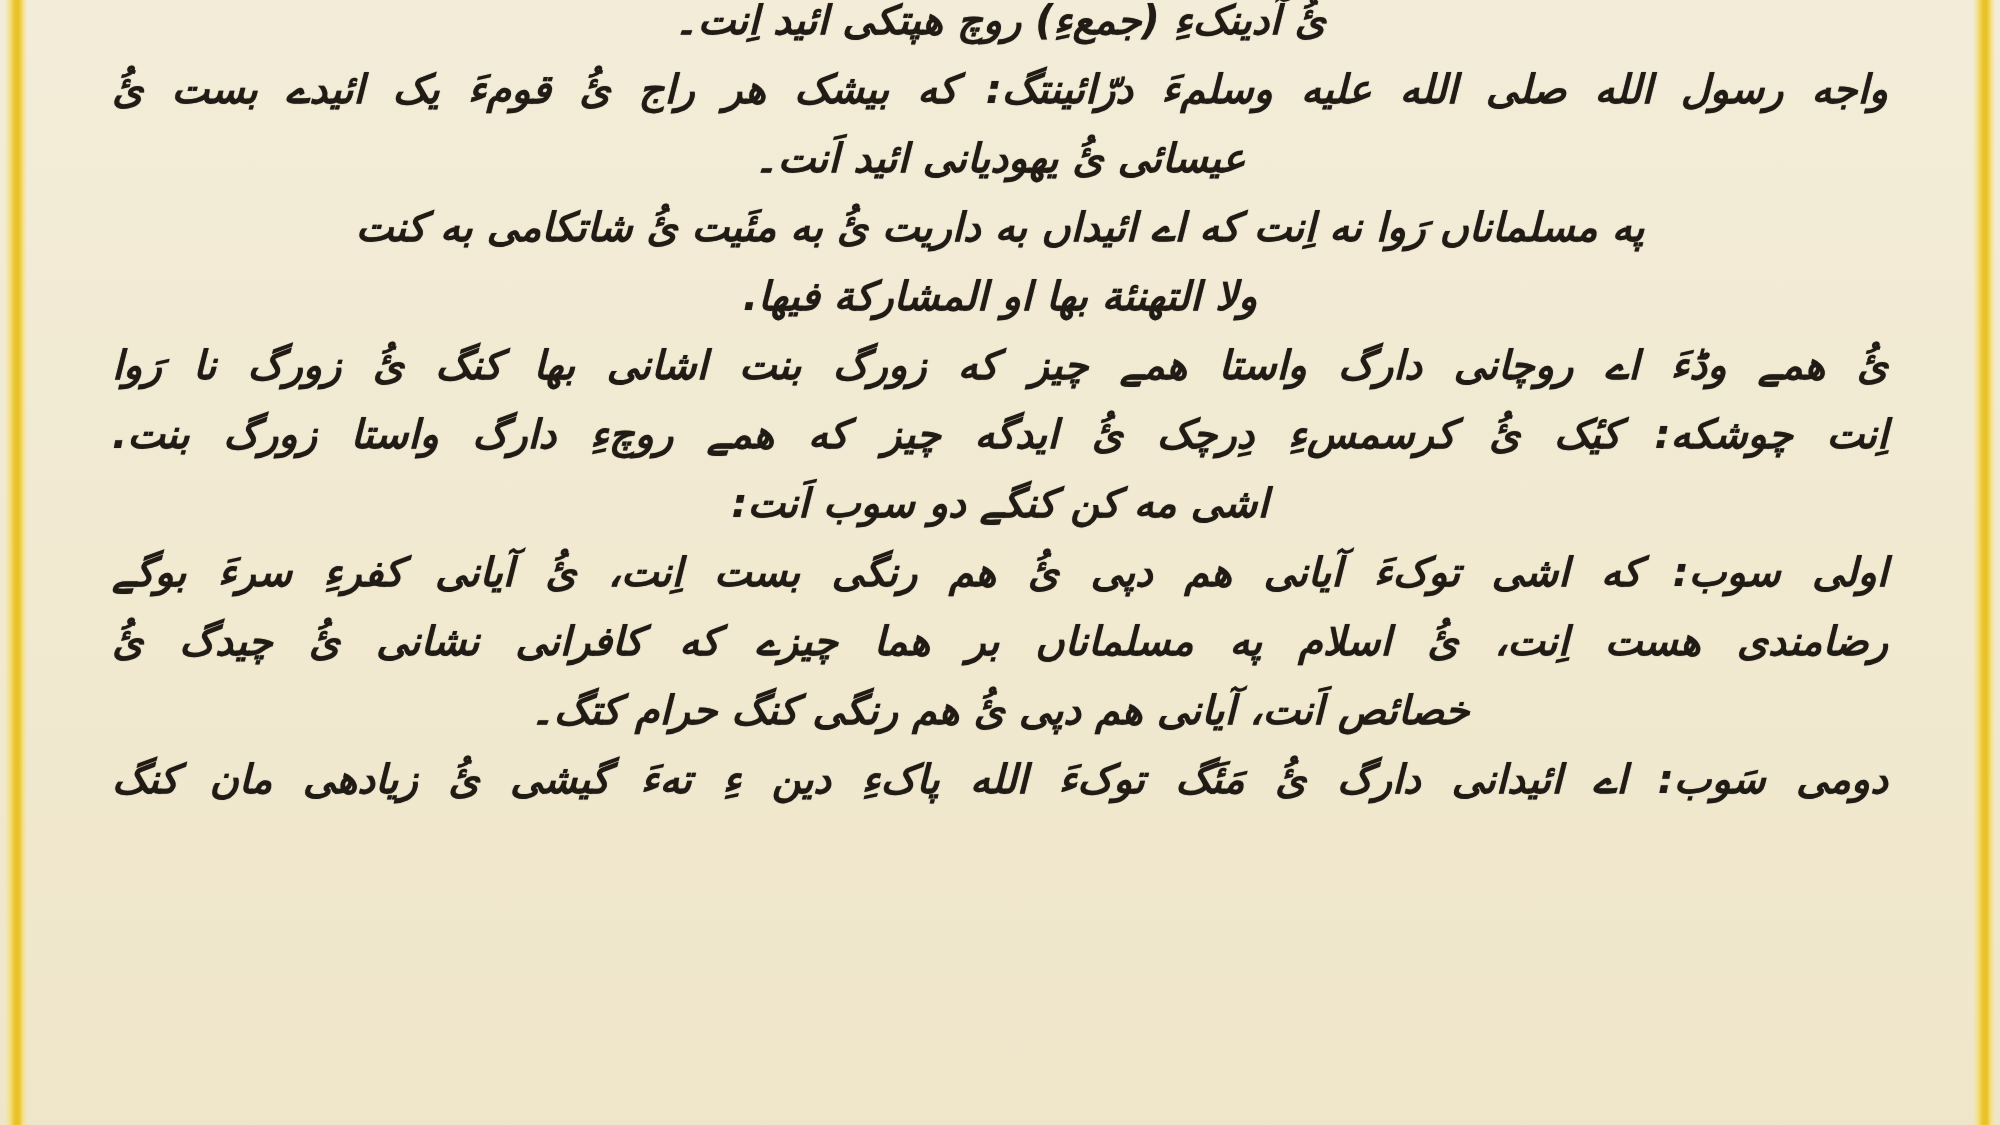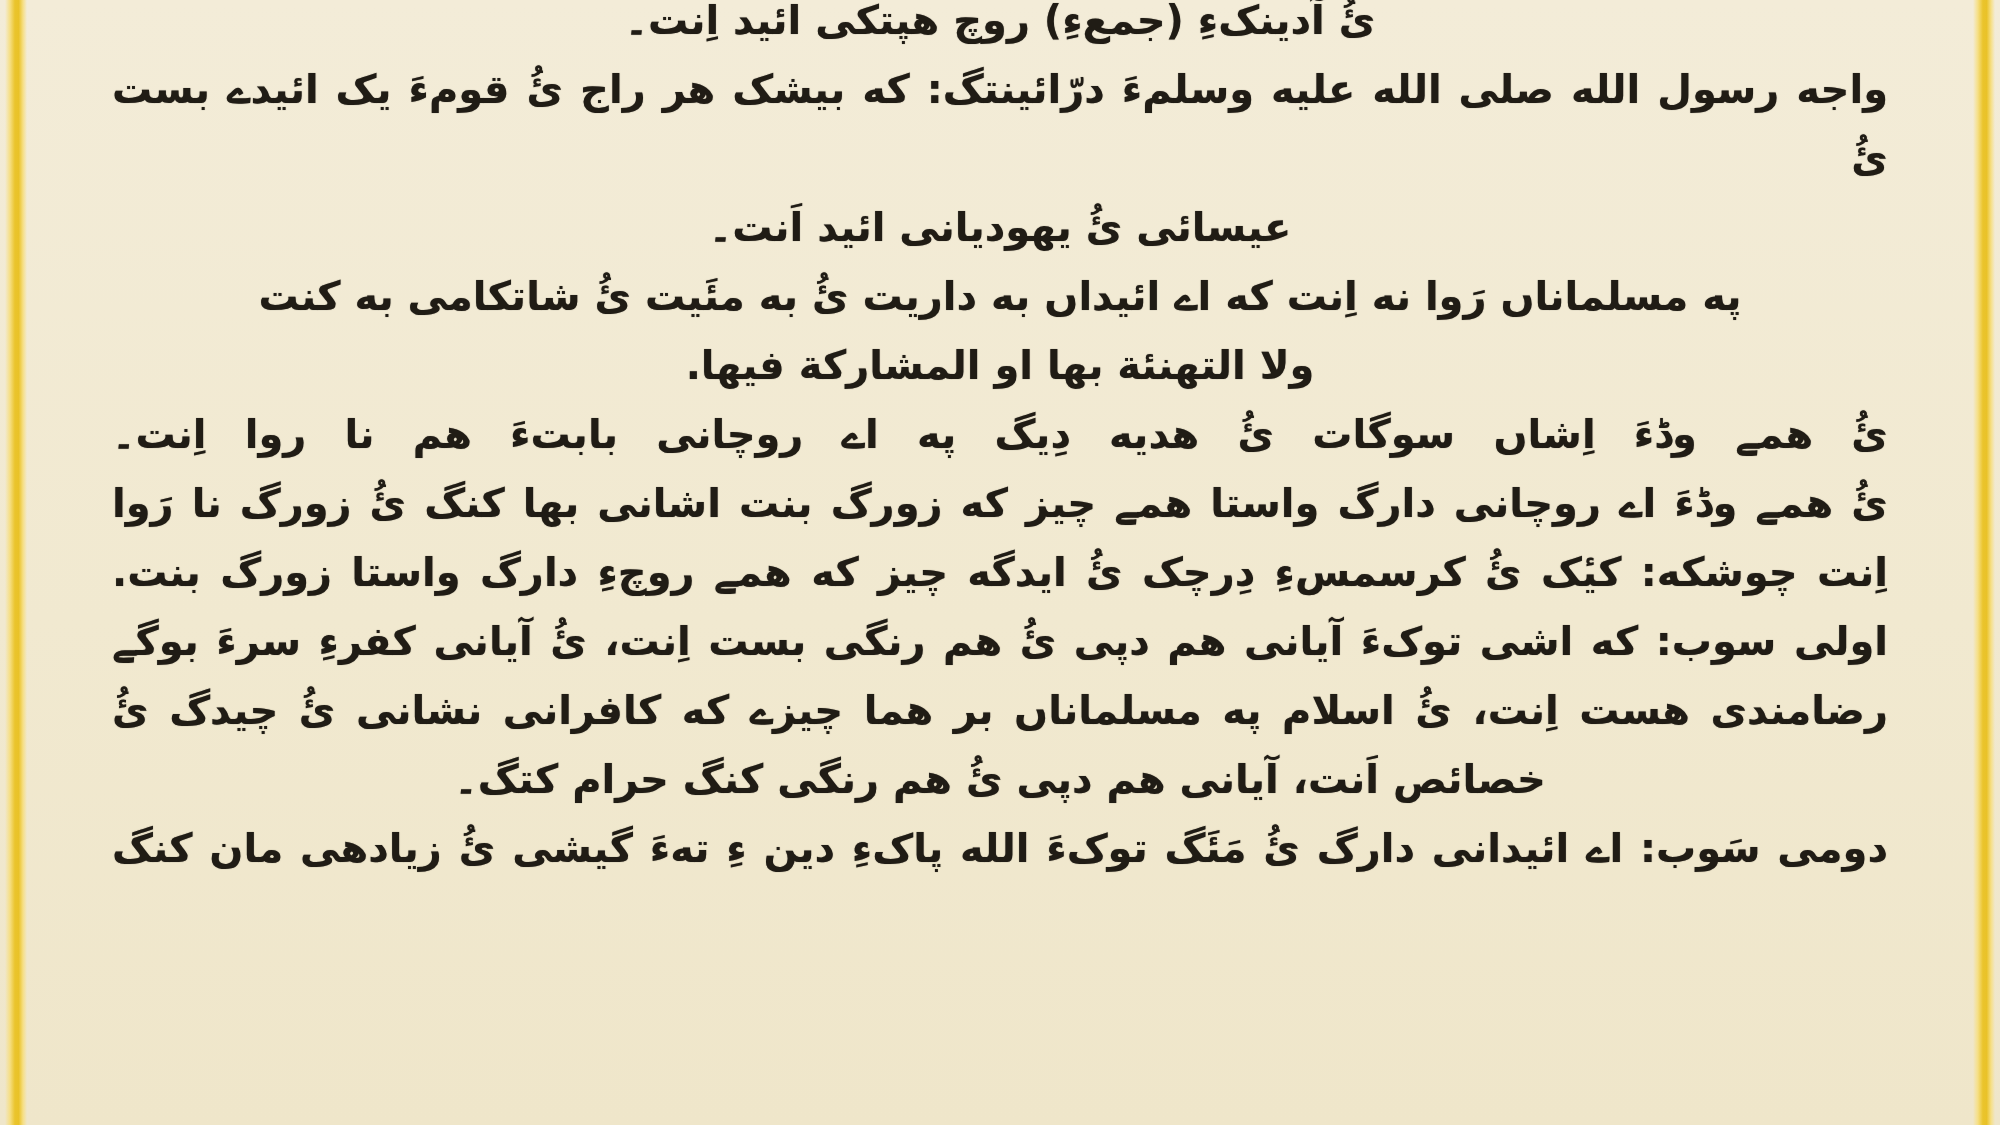--- a/index.html
+++ b/index.html
@@ -13,20 +13,21 @@
     background: #f1e9d0;
     font-family: "DejaVu Sans", sans-serif;
   }
   .page {
     position: absolute;
     left: 0; top: 0;
     width: 2000px;
     height: 1125px;
     background: linear-gradient(180deg, #f3ecd8 0%, #f1e9d0 55%, #efe6ca 100%);
     overflow: hidden;
+    font-style: italic;
   }
   .gold-border {
     position: absolute;
     top: 0;
     bottom: 0;
     width: 22px;
     background: linear-gradient(to right,
       rgba(241,233,208,0) 0%,
       #f6df85 22%,
       #eac42c 45%,
@@ -67,22 +68,22 @@
 <div class="page">
   <div class="gold-border left"></div>
   <div class="gold-border right"></div>
 
   <div class="content">
     <div class="line center">ئُ آدینکءِ (جمعءِ) روچ هپتکی ائید اِنت۔</div>
     <div class="line full">واجه رسول الله صلی الله علیه وسلمءَ درّائینتگ: که بیشک هر راج ئُ قومءَ یک ائیدے بست ئُ</div>
     <div class="line center">عیسائی ئُ یهودیانی ائید اَنت۔</div>
     <div class="line center">په مسلماناں رَوا نه اِنت که اے ائیداں به داریت ئُ به مئَیت ئُ شاتکامی به کنت</div>
     <div class="line center">ولا التهنئة بها او المشارکة فیها.</div>
-    <div class="line full">ئُ همے وڈءَ اِشاں سوگات ئُ هدیه دِیگ په اے روچانی بابتءَ هم نا روا اِنت۔</div>
     <div class="line full">ئُ همے وڈءَ اے روچانی دارگ واستا همے چیز که زورگ بنت اشانی بها کنگ ئُ زورگ نا رَوا</div>
     <div class="line full">اِنت چوشکه: کیٔک ئُ کرسمسءِ دِرچک ئُ ایدگه چیز که همے روچءِ دارگ واستا زورگ بنت.</div>
+    <div class="line center">اشی مه کن کنگے دو سوب اَنت:</div>
     <div class="line full">اولی سوب: که اشی توکءَ آیانی هم دپی ئُ هم رنگی بست اِنت، ئُ آیانی کفرءِ سرءَ بوگے</div>
     <div class="line full">رضامندی هست اِنت، ئُ اسلام په مسلماناں بر هما چیزے که کافرانی نشانی ئُ چیدگ ئُ</div>
     <div class="line center">خصائص اَنت، آیانی هم دپی ئُ هم رنگی کنگ حرام کتگ۔</div>
     <div class="line full">دومی سَوب: اے ائیدانی دارگ ئُ مَئَگ توکءَ الله پاکءِ دین ءِ تهءَ گیشی ئُ زیادهی مان کنگ</div>
 
   </div>
 </div>
 
 </body></html>

